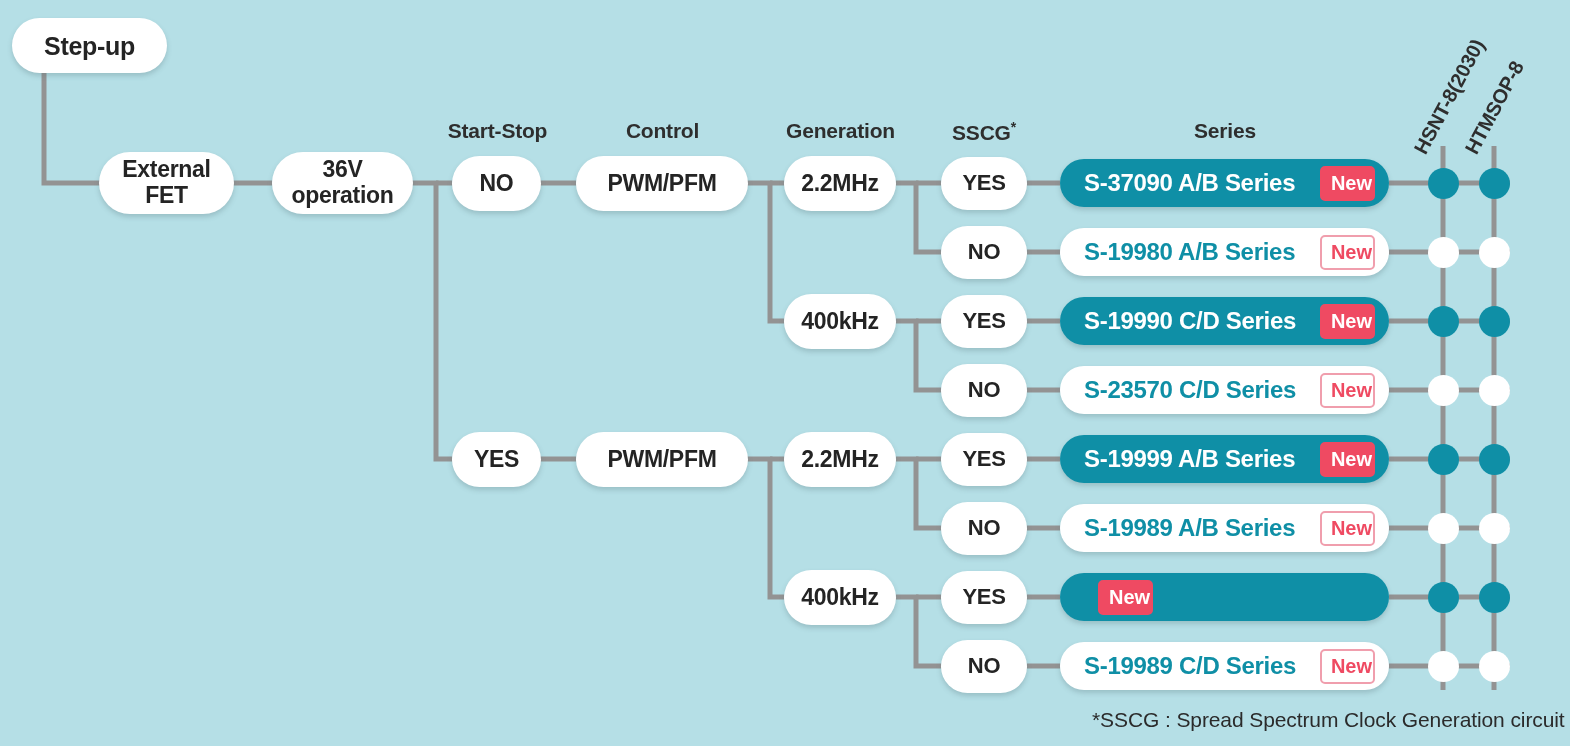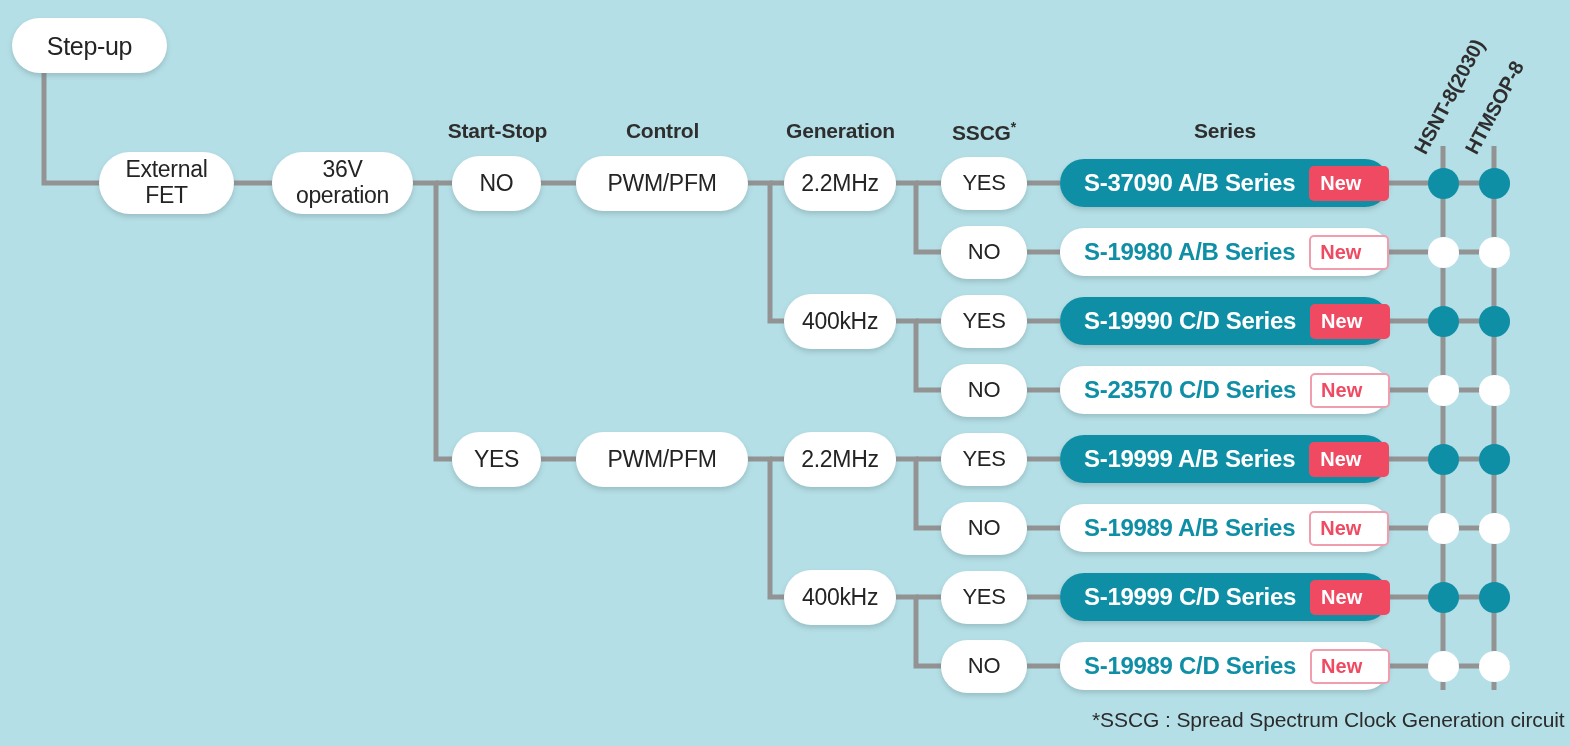--- a/index.html
+++ b/index.html
@@ -30,21 +30,21 @@
   .node {
     position: absolute;
     background: #ffffff;
     border-radius: 999px;
     box-shadow: 0 3px 5px rgba(90,120,125,0.30);
     display: flex;
     align-items: center;
     justify-content: center;
     text-align: center;
     color: #242424;
-    font-weight: normal;
+    font-weight: bold;
     line-height: 1.12;
     box-sizing: border-box;
     white-space: pre-line;
   }
   .node.n-stepup   { font-size: 25px; letter-spacing: -0.3px; }
   .node.n-plain    { font-size: 23px; letter-spacing: -0.3px; }
   .node.n-small    { font-size: 22px; letter-spacing: -0.3px; }
 
   
   .col-head {
@@ -82,21 +82,21 @@
   }
   .series.filled            { background: #0f8fa6; }
   .series.filled .s-label   { color: #ffffff; }
   .series.plain             { background: #ffffff; }
   .series.plain .s-label    { color: #0f8fa6; }
 
   .badge {
     font-size: 20px;
     font-weight: bold;
     line-height: 1;
-    padding: 5px 26px 6px 9px;
+    padding: 5px 1px 6px 9px;
     border-radius: 5px;
     margin-left: 14px;
     white-space: nowrap;
     box-sizing: border-box;
   }
   .series.filled .badge {
     background: #ef4a62;
     color: #ffffff;
     border: 2px solid #ef4a62;
   }
@@ -298,21 +298,20 @@
   </div>
   <div class="series filled" style="left:1060px; top:435px; width:329px;">
     <span class="s-label">S-19999 A/B Series</span>
     <span class="badge">New</span>
   </div>
   <div class="series plain" style="left:1060px; top:504px; width:329px;">
     <span class="s-label">S-19989 A/B Series</span>
     <span class="badge">New</span>
   </div>
   <div class="series filled" style="left:1060px; top:573px; width:329px;">
-    <span class="s-label">S-19999 C/D Series</span>
     <span class="badge">New</span>
   </div>
   <div class="series plain" style="left:1060px; top:642px; width:329px;">
     <span class="s-label">S-19989 C/D Series</span>
     <span class="badge">New</span>
   </div>
 
   <div class="pkg-head" style="left:1430px; top:135px;">
     <span>HSNT-8(2030)</span>
   </div>

